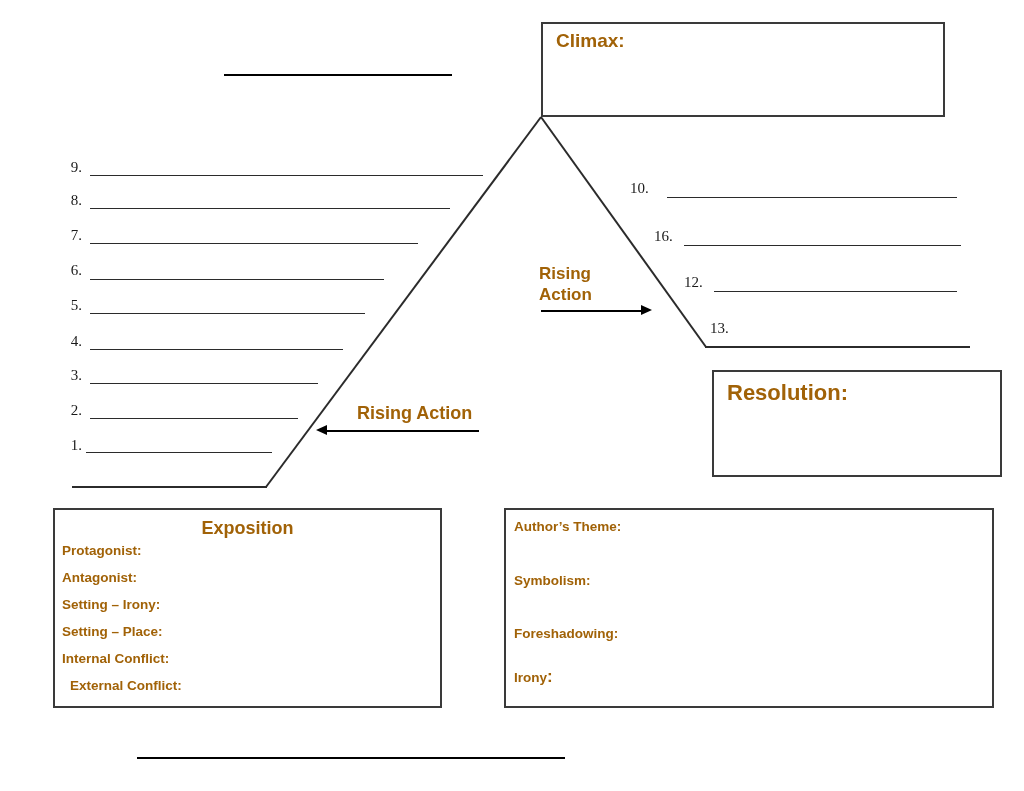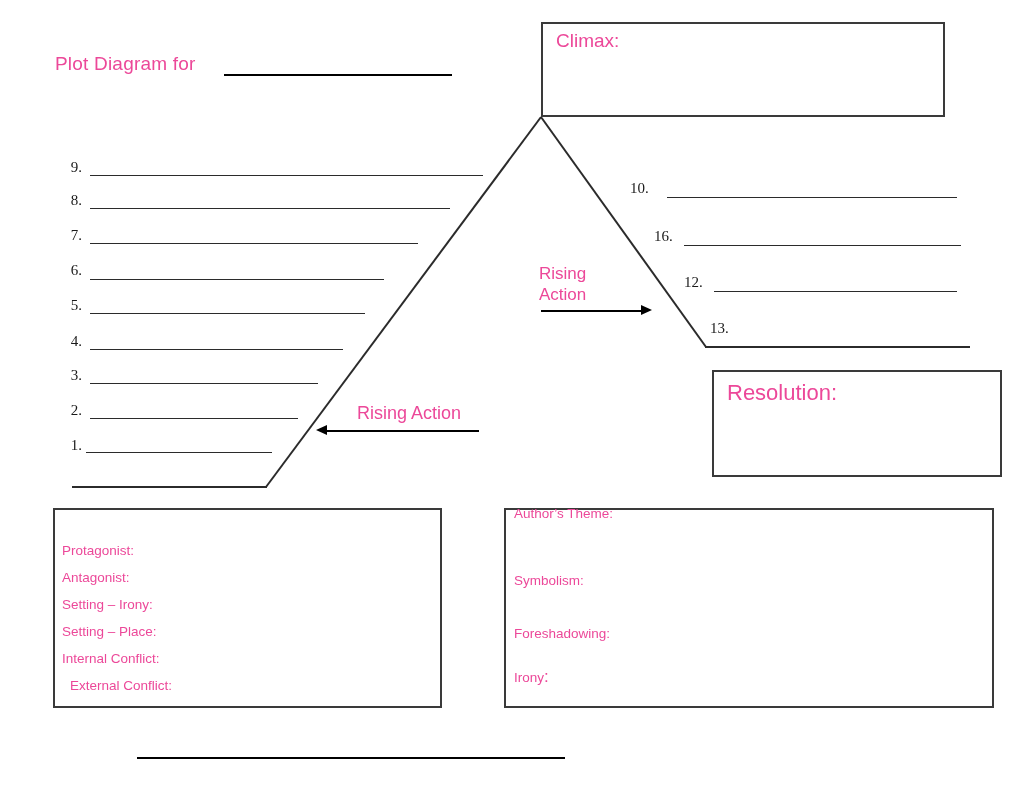--- a/index.html
+++ b/index.html
@@ -16,22 +16,22 @@
     color: #000000;
     overflow: hidden;
   }
 
   
   .abs { position: absolute; }
 
   
   .hdg-bold {
     font-family: "Liberation Sans", sans-serif;
-    font-weight: normal;
-    color: #ec4899;
+    font-weight: bold;
+    color: #a16207;
     white-space: nowrap;
   }
 
   
   #title-text {
     left: 55px;
     top: 53px;
     font-size: 19px;
     letter-spacing: 0.2px;
   }
@@ -115,21 +115,20 @@
   }
 
   
   #plot-svg { left: 0; top: 0; }
 </style>
 </head>
 <body>
 
 <div id="page">
 
-  <div class="abs hdg-bold" id="title-text">Plot Diagram for</div>
   <div class="abs" id="title-rule"></div>
 
   <svg class="abs" id="plot-svg" width="1024" height="791">
 
     <line x1="266" y1="487" x2="541" y2="117" stroke="#2b2b2b" stroke-width="2"></line>
 
     <line x1="541" y1="117" x2="706" y2="347" stroke="#2b2b2b" stroke-width="2"></line>
 
     <line x1="72" y1="487" x2="267" y2="487" stroke="#2b2b2b" stroke-width="2"></line>
 
@@ -185,29 +184,30 @@
 
   <div class="abs num-serif" style="left:684px; top:274px;">12.</div>
   <div class="abs rule" style="left:714px; top:291px; width:243px;"></div>
 
   <div class="abs num-serif" style="left:710px; top:320px;">13.</div>
 
   <div class="abs panel" id="resolution-box"></div>
   <div class="abs hdg-bold" id="resolution-label">Resolution:</div>
 
   <div class="abs panel" id="exposition-box"></div>
+  <div class="abs hdg-bold" id="exposition-title">Exposition</div>
   <div class="abs hdg-bold expo-item" style="top:543px;">Protagonist:</div>
   <div class="abs hdg-bold expo-item" style="top:570px;">Antagonist:</div>
   <div class="abs hdg-bold expo-item" style="top:597px;">Setting – Irony:</div>
   <div class="abs hdg-bold expo-item" style="top:624px;">Setting – Place:</div>
   <div class="abs hdg-bold expo-item" style="top:651px;">Internal Conflict:</div>
   <div class="abs hdg-bold expo-item" style="top:678px;margin-left:8px;">External Conflict:</div>
 
   <div class="abs panel" id="theme-box"></div>
-  <div class="abs hdg-bold theme-item" style="top:506px;">Author’s Theme:</div>
+  <div class="abs hdg-bold theme-item" style="top:519px;">Author’s Theme:</div>
   <div class="abs hdg-bold theme-item" style="top:573px;">Symbolism:</div>
   <div class="abs hdg-bold theme-item" style="top:626px;">Foreshadowing:</div>
   <div class="abs hdg-bold theme-item" style="top:667px;"><span>Irony</span><span class="big-colon">:</span></div>
 
   <div class="abs hdg-bold" id="name-label">Name</div>
   <div class="abs" id="name-rule"></div>
 
 </div>
 
 </body></html>

